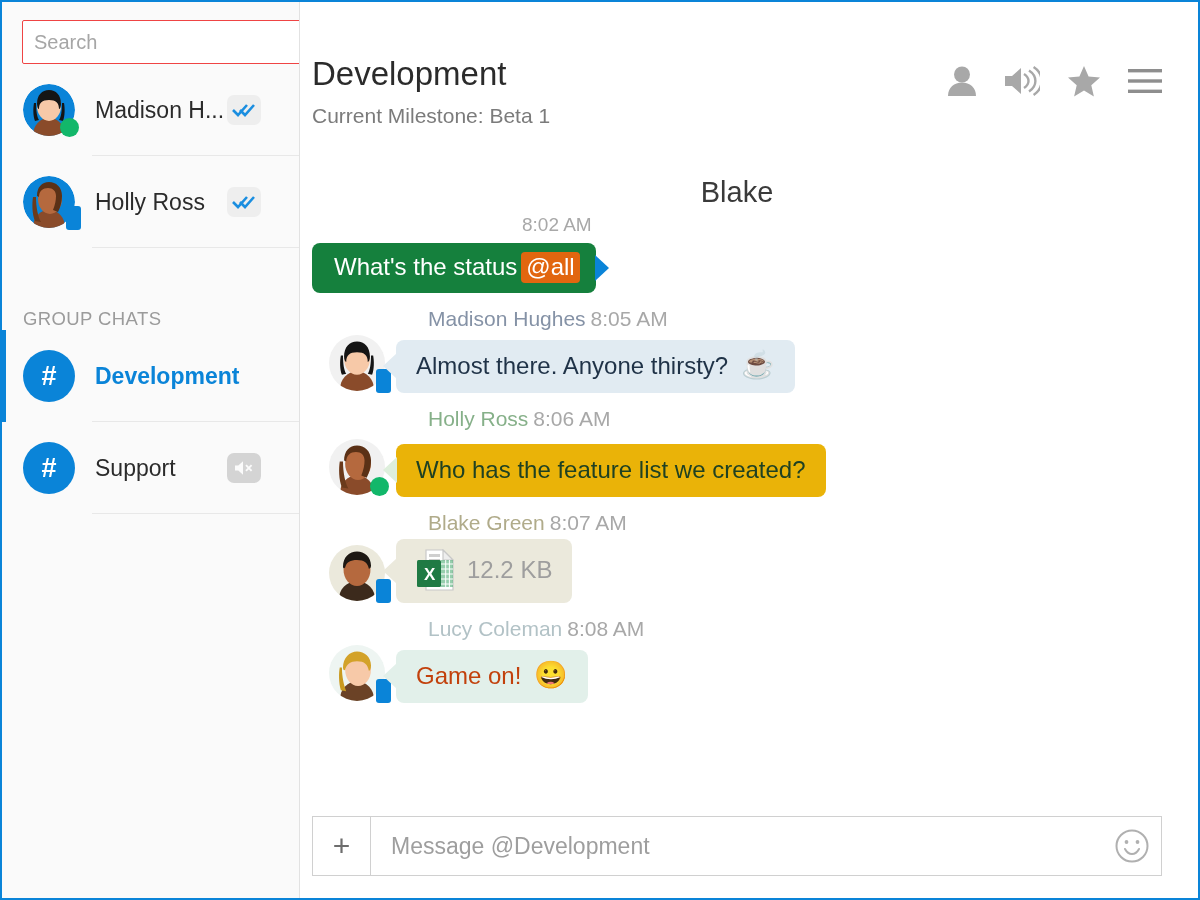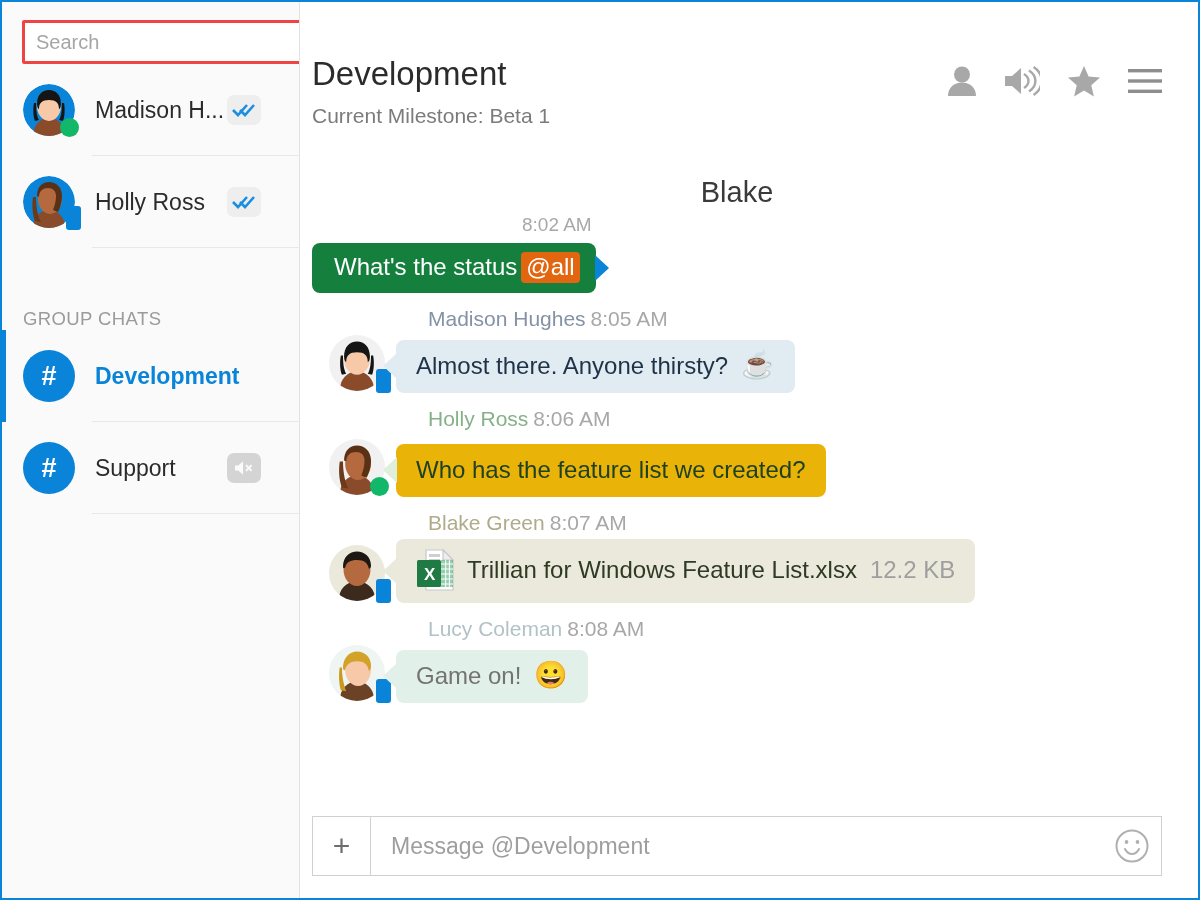--- a/index.html
+++ b/index.html
@@ -24,21 +24,21 @@
     width: 298px;
     flex: 0 0 298px;
     background: #fafafa;
     border-right: 1px solid #e2e2e2;
     position: relative;
     overflow: hidden;
   }
   .search-wrap { padding: 18px 20px 0 20px; }
   .search-input {
     width: 309px; height: 44px;
-    border: 3px solid #ef4444;
+    border: 1px solid #ef4444;
     background: #ffffff;
     border-radius: 2px;
     font-size: 20px;
     font-family: "Liberation Sans", sans-serif;
     color: #333;
     padding: 16px 11px;
     outline: none;
   }
   .search-input::placeholder { color: #a6a6a6; }
 
@@ -485,21 +485,20 @@
               <rect x="1" y="11" width="24" height="27" rx="1.5" fill="#1f7a44"></rect>
               <text x="8" y="31" font-family="Liberation Sans, sans-serif" font-size="17" font-weight="bold" fill="#ffffff">X</text>
               <g stroke="#ffffff" stroke-width="1" opacity="0.85">
                 <path d="M25 15h12M25 21h12M25 27h12M25 33h12M30 11v27M34 11v27"></path>
               </g>
               <rect x="25" y="11" width="12" height="27" fill="#3fa56a" opacity="0.55"></rect>
               <g stroke="#ffffff" stroke-width="1">
                 <path d="M25 15h12M25 20h12M25 25h12M25 30h12M25 35h12M29.7 11v27M33.4 11v27"></path>
               </g>
             </svg>
-            <span>Trillian for Windows Feature List.xlsx</span>
             <span class="fsize">12.2 KB</span>
           </div>
         </div>
       </div>
 
       <div class="msg-block">
         <div class="sender-line">
           <span class="sender-name" style="color:#b2c2c6">Lucy Coleman</span><span class="sender-time">8:08 AM</span>
         </div>
         <div class="row-in">
@@ -509,21 +508,21 @@
                 <svg width="56" height="56" viewBox="0 0 52 52">
                   <path d="M10 52c0-11 7-18 16-18s16 7 16 18z" fill="#6b4226"></path>
                   <ellipse cx="27" cy="23" rx="12" ry="15" fill="#f7c9a8"></ellipse>
                   <path d="M13 21c0-9 6-15 13-15s13 5 13 13c0 3-1 5-2 5-1-6-4-9-11-9-6 0-10 3-11 8-1 1-2 0-2-2z" fill="#d3a229"></path>
                   <path d="M12 21c0 9 2 17 4 22l-5-1c-2-7-2-16-1-21z" fill="#c99a1f"></path>
                 </svg>
               </div>
               <div class="dot-mobile"></div>
             </div>
           </div>
-          <div class="bubble-in tail" style="--bg:#e2f0ea;background:#e2f0ea;color:#737373">
+          <div class="bubble-in tail" style="--bg:#e2f0ea;background:#e2f0ea;color:#c2410c">
             <span>Game on!</span>
             <span class="emoji">😀</span>
           </div>
         </div>
       </div>
     </div>
 
     <div class="composer">
       <div class="plus">+</div>
       <input class="msg-input" type="text" placeholder="Message @Development" style="">

